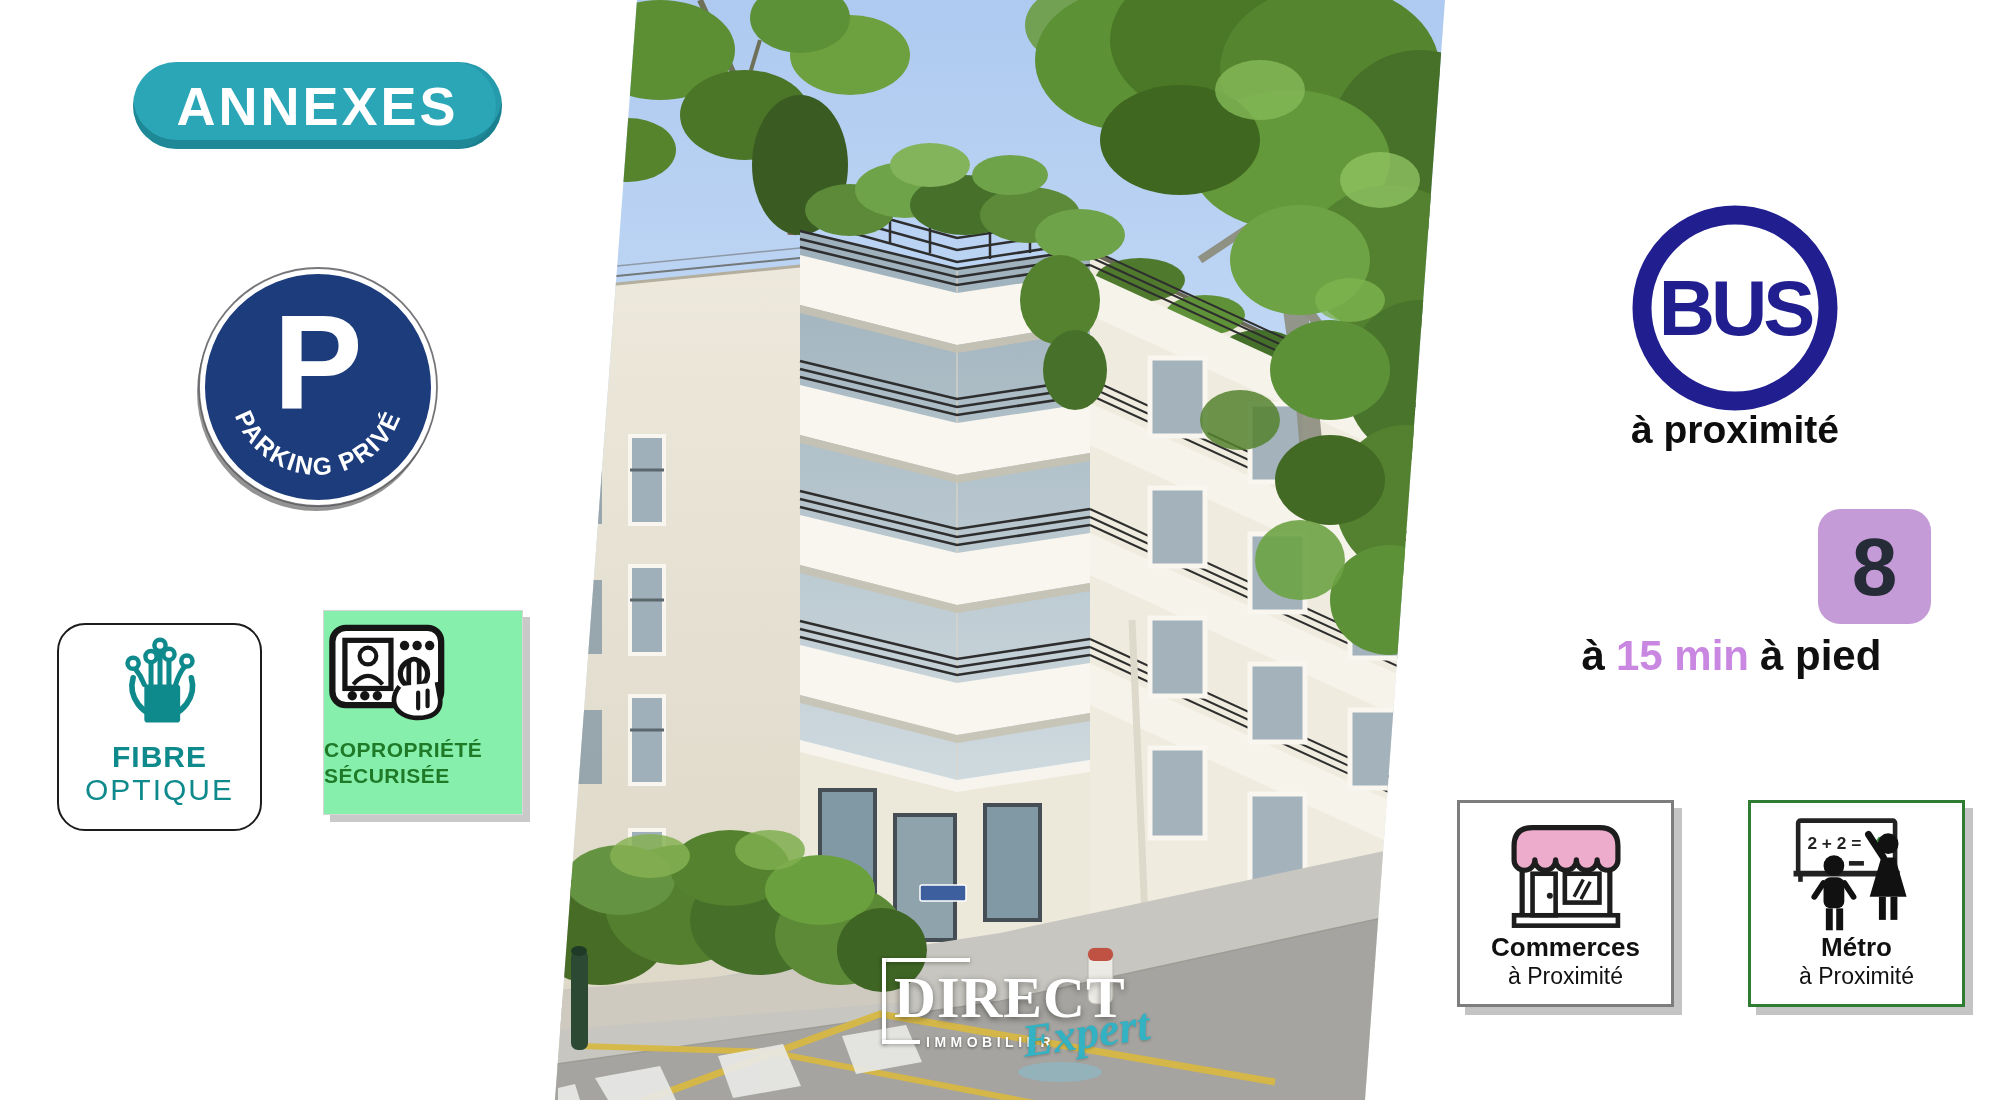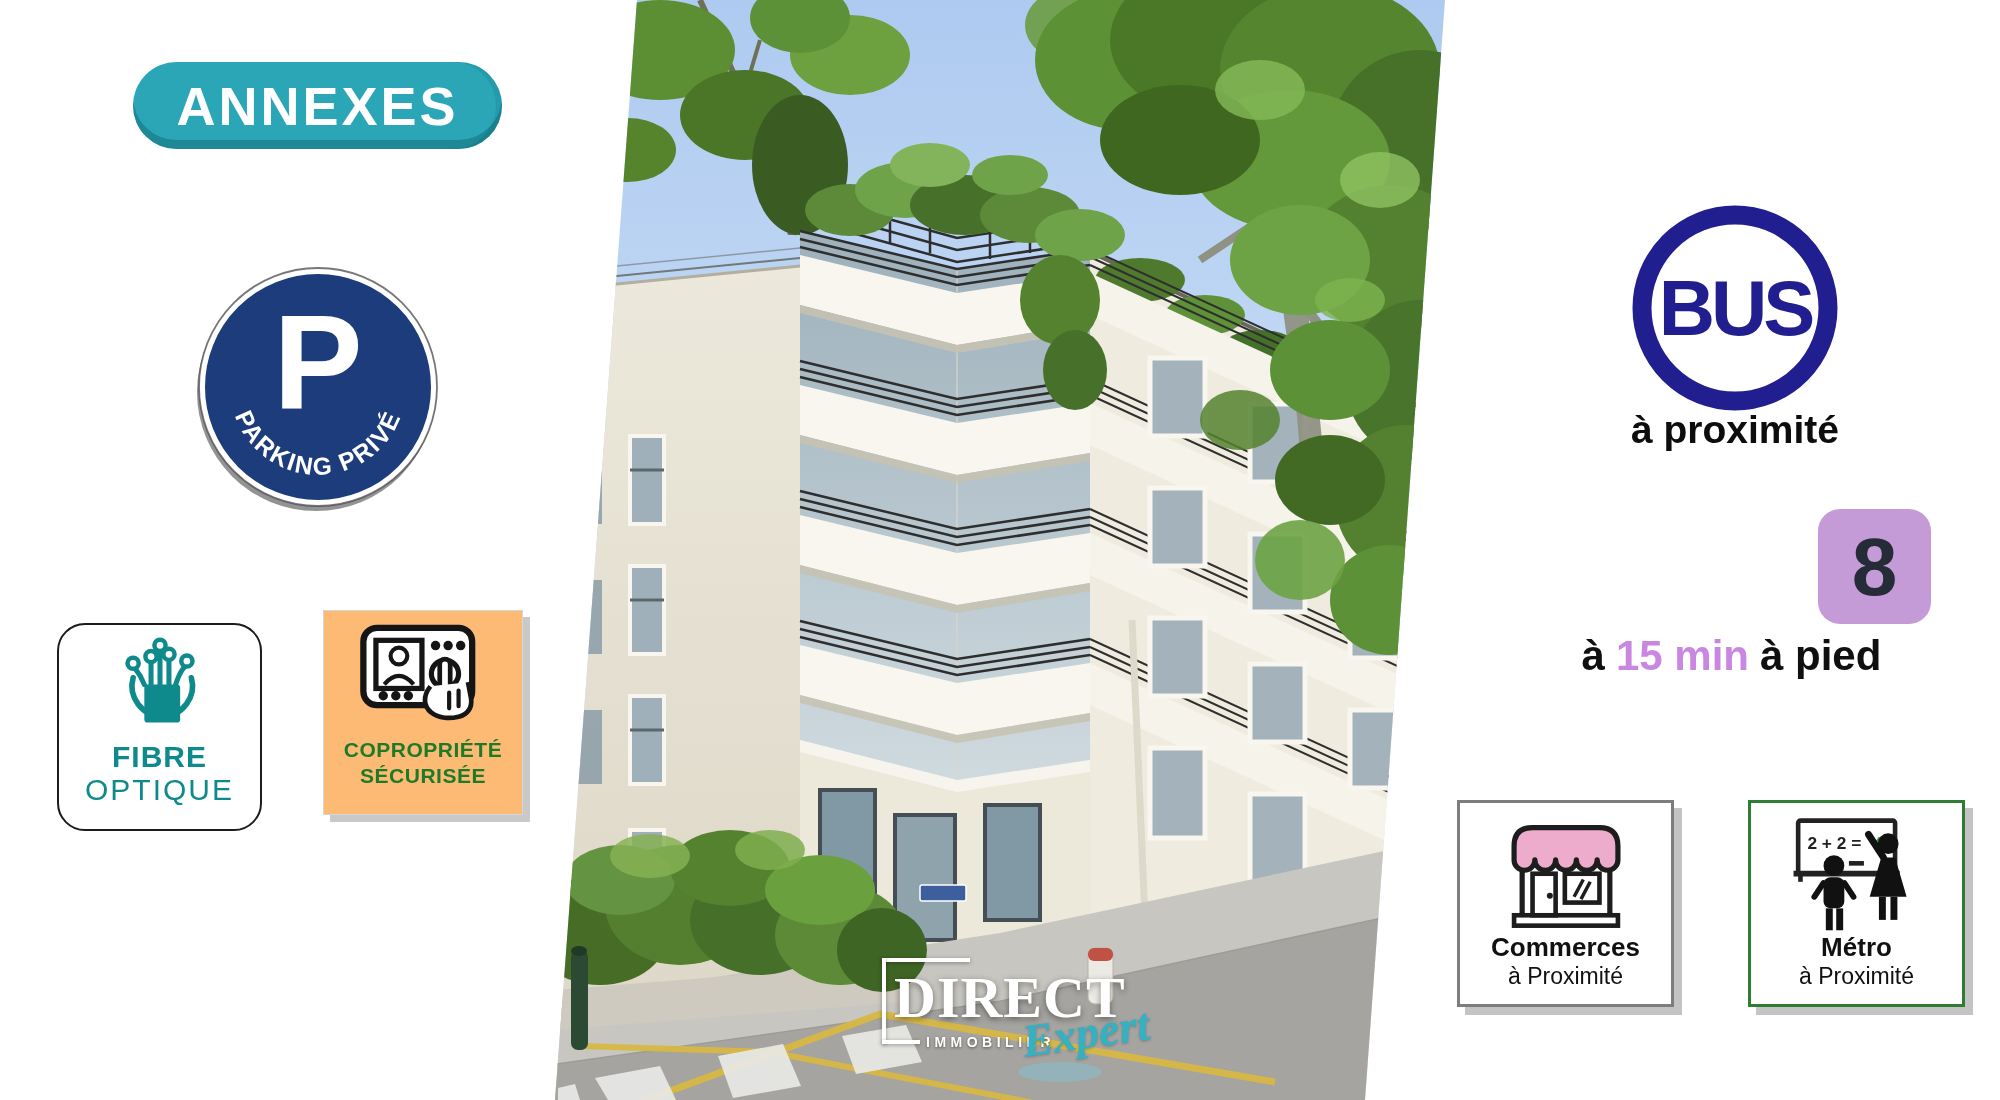--- a/index.html
+++ b/index.html
@@ -20,23 +20,23 @@
   
   .abs{position:absolute;}
 
   
   .fibre-card{position:absolute;left:57px;top:613px;width:201px;height:204px;background:#ffffff;
               border:2px solid #1c1c1c;border-radius:28px;display:flex;flex-direction:column;
               align-items:center;justify-content:flex-start;margin-top:10px;}
   .fibre-l1{color:#0f8a8c;font-weight:800;font-size:30px;letter-spacing:1px;line-height:1.05;}
   .fibre-l2{color:#0f8a8c;font-weight:400;font-size:30px;letter-spacing:2px;line-height:1.1;}
 
-  .copro-card{position:absolute;left:323px;top:610px;width:198px;height:203px;background:#fdba74;
+  .copro-card{position:absolute;left:323px;top:610px;width:198px;height:203px;background:#86efac;
               border:1px solid #d6d6d6;box-shadow:7px 7px 0 #c9c9c9;display:flex;flex-direction:column;
-              align-items:center;}
+              align-items:flex-start;}
   .copro-txt{color:#1f7a28;font-weight:800;font-size:21px;letter-spacing:.5px;line-height:1.25;text-align:center;}
 
   
   .bus-caption{position:absolute;left:1575px;top:408px;width:320px;text-align:center;
                font-size:39px;font-weight:800;color:#0d0d0d;}
   .metro-badge{position:absolute;left:1532px;top:511px;width:258px;height:111px;background:#262b38;
                border-radius:24px;color:#ffffff;font-size:64px;font-weight:800;
                display:flex;align-items:center;justify-content:center;}
   .metro-line{position:absolute;left:1818px;top:509px;width:113px;height:115px;background:#c49bd7;
               border-radius:22px;color:#262b38;font-size:82px;font-weight:800;

